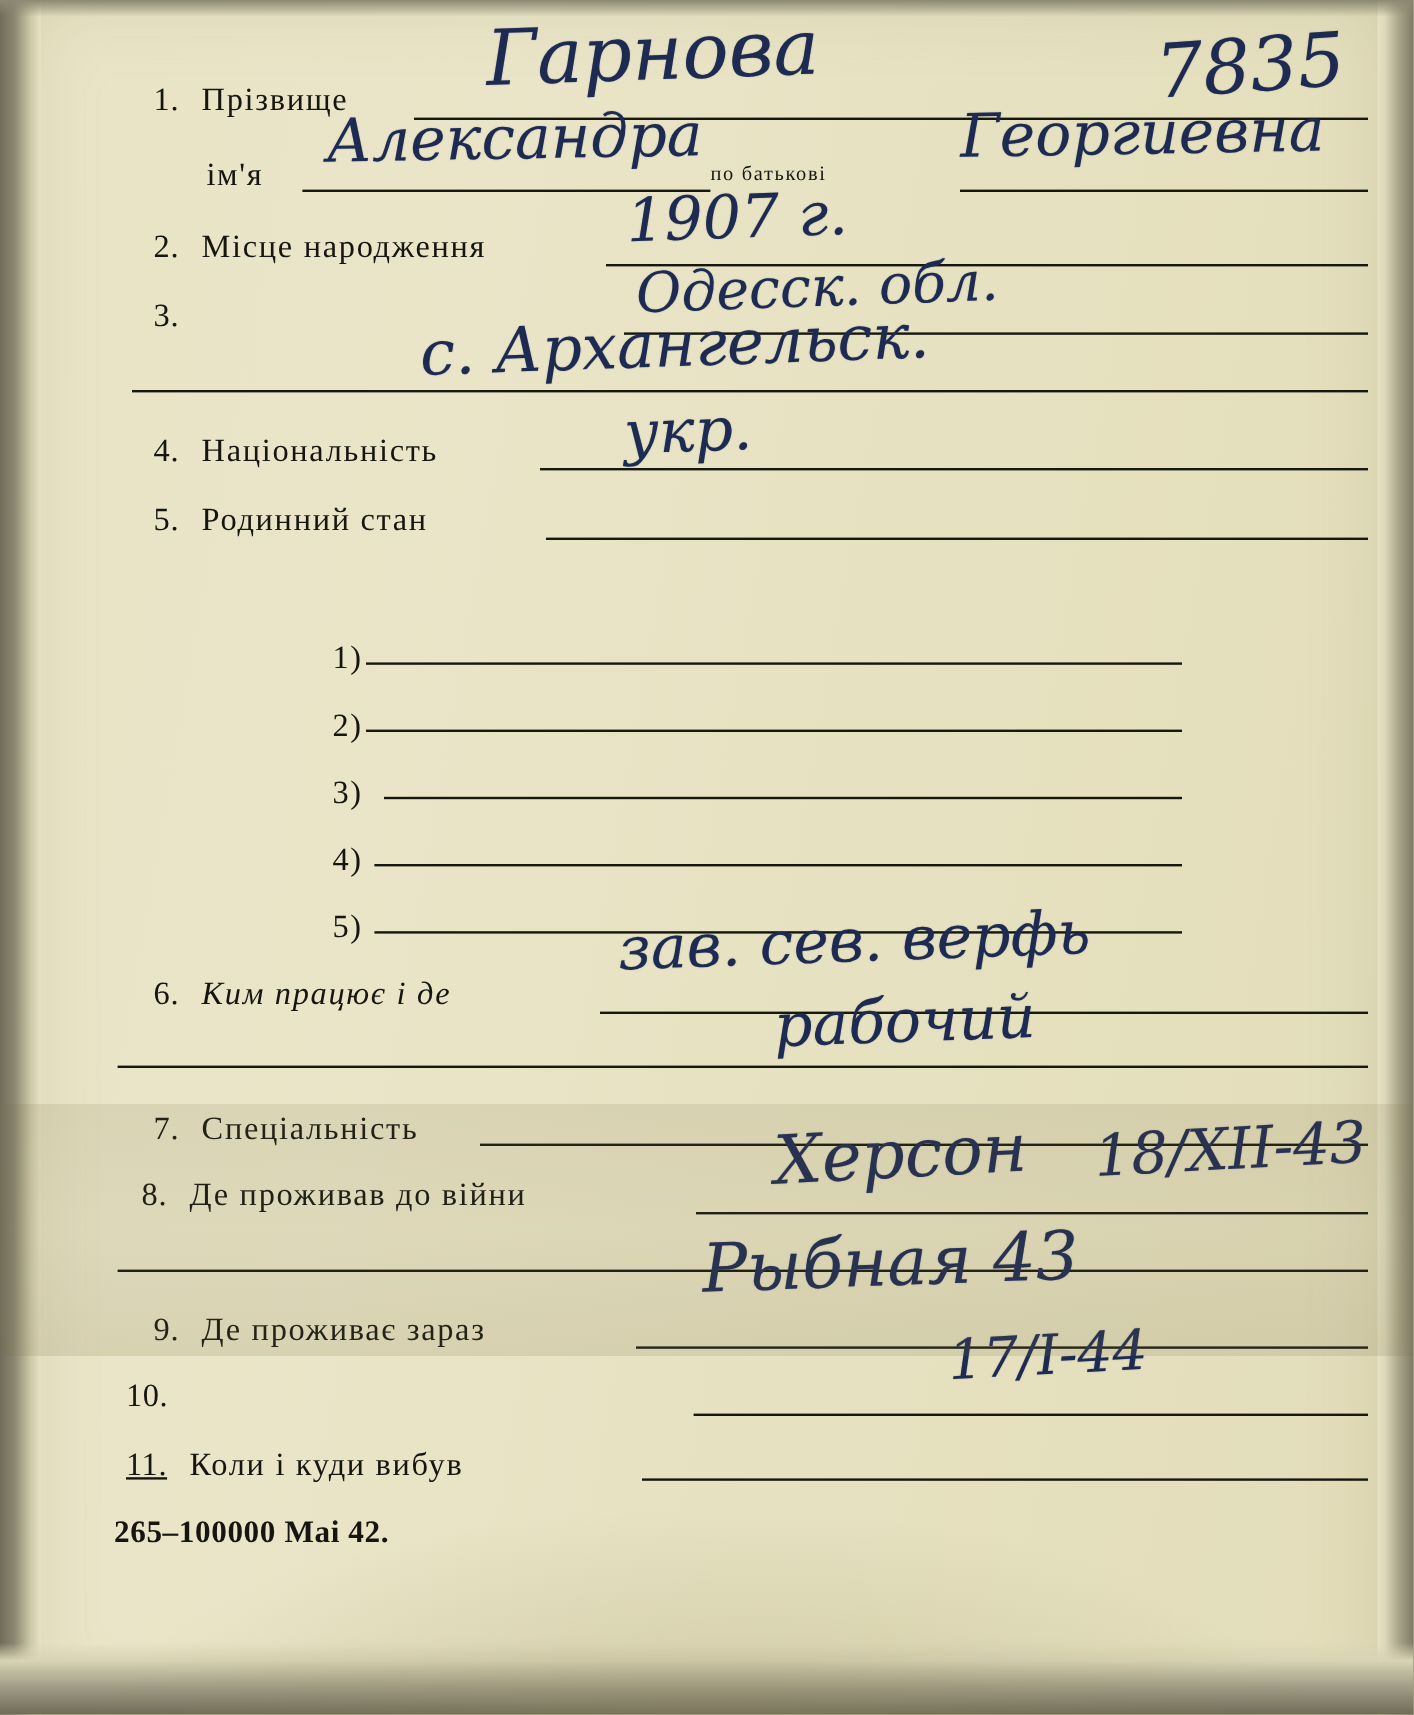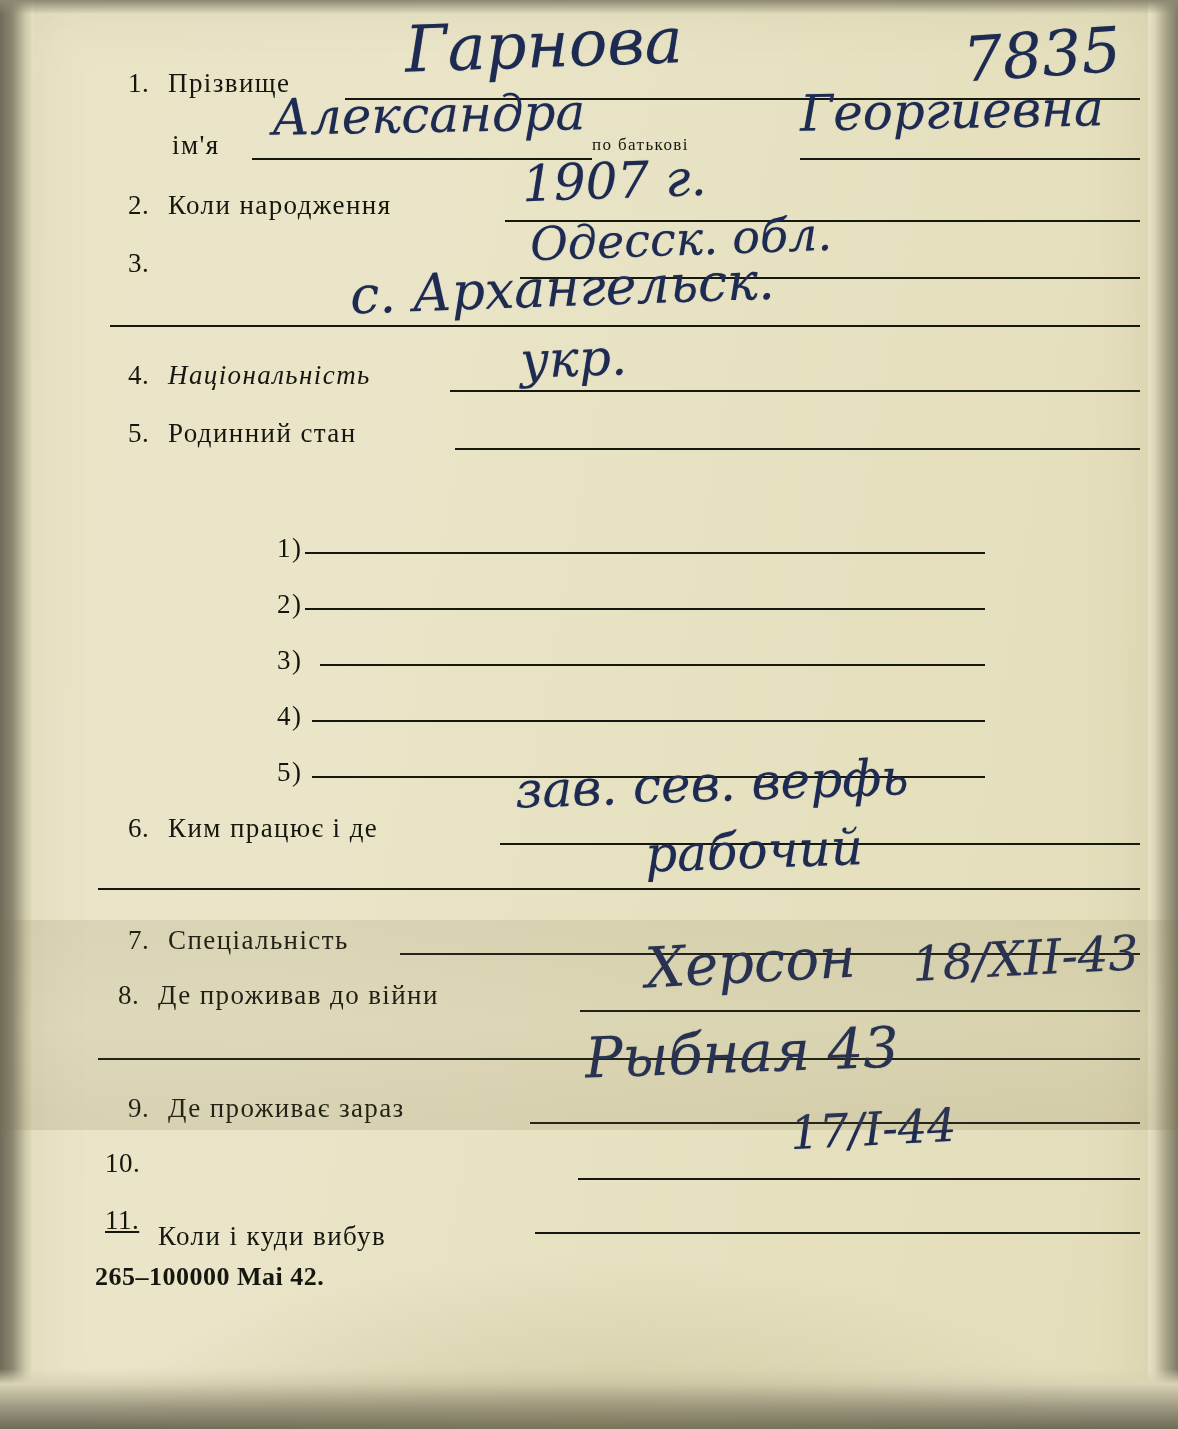--- a/index.html
+++ b/index.html
@@ -126,32 +126,32 @@
     <div class="hw" style="left:405px; top:8px; font-size:64px; transform:rotate(-2deg);">Гарнова</div>
 
     <div class="lbl" style="left:172px; top:130px;">ім'я</div>
     <div class="rule" style="left:252px; top:158px; width:340px;"></div>
     <div class="lbl" style="left:592px; top:135px; font-size:17px;">по батькові</div>
     <div class="rule" style="left:800px; top:158px; width:340px;"></div>
     <div class="hw" style="left:272px; top:86px; font-size:50px; transform:rotate(-1deg);">Александра</div>
     <div class="hw" style="left:800px; top:82px; font-size:50px; transform:rotate(-1deg);">Георгиевна</div>
 
     <div class="lbl num" style="left:128px; top:190px;">2.</div>
-    <div class="lbl" style="left:168px; top:190px;">Коли народження</div>
+    <div class="lbl" style="left:168px; top:190px;">Місце народження</div>
     <div class="rule" style="left:505px; top:220px; width:635px;"></div>
     <div class="hw" style="left:522px; top:152px; font-size:50px; transform:rotate(-2deg);">1907 г.</div>
 
     <div class="lbl num" style="left:128px; top:248px;">3.</div>
     <div class="rule" style="left:520px; top:277px; width:620px;"></div>
     <div class="rule" style="left:110px; top:325px; width:1030px;"></div>
     <div class="hw" style="left:530px; top:212px; font-size:46px; transform:rotate(-2deg);">Одесск. обл.</div>
     <div class="hw" style="left:350px; top:258px; font-size:52px; transform:rotate(-2deg);">с. Архангельск.</div>
 
     <div class="lbl num" style="left:128px; top:360px;">4.</div>
-    <div class="lbl" style="left:168px; top:360px;font-style:italic;">Національність</div>
+    <div class="lbl" style="left:168px; top:360px;">Національність</div>
     <div class="rule" style="left:450px; top:390px; width:690px;"></div>
     <div class="hw" style="left:520px; top:330px; font-size:50px; transform:rotate(-2deg);">укр.</div>
 
     <div class="lbl num" style="left:128px; top:418px;">5.</div>
     <div class="lbl" style="left:168px; top:418px;">Родинний стан</div>
     <div class="rule" style="left:455px; top:448px; width:685px;"></div>
 
 
     <div class="lbl" style="left:277px; top:533px;">1)</div>
     <div class="rule" style="left:305px; top:552px; width:680px;"></div>
@@ -162,21 +162,21 @@
     <div class="lbl" style="left:277px; top:645px;">3)</div>
     <div class="rule" style="left:320px; top:664px; width:665px;"></div>
 
     <div class="lbl" style="left:277px; top:701px;">4)</div>
     <div class="rule" style="left:312px; top:720px; width:673px;"></div>
 
     <div class="lbl" style="left:277px; top:757px;">5)</div>
     <div class="rule" style="left:312px; top:776px; width:673px;"></div>
 
     <div class="lbl num" style="left:128px; top:813px;">6.</div>
-    <div class="lbl" style="left:168px; top:813px;">Ким працює і де</div>
+    <div class="lbl" style="left:168px; top:813px;font-style:italic;">Ким працює і де</div>
     <div class="rule" style="left:500px; top:843px; width:640px;"></div>
     <div class="rule" style="left:98px; top:888px; width:1042px;"></div>
     <div class="hw" style="left:515px; top:755px; font-size:50px; transform:rotate(-2deg);">зав. сев. верфь</div>
     <div class="hw" style="left:645px; top:822px; font-size:50px; transform:rotate(-2deg);">рабочий</div>
 
     <div class="lbl num" style="left:128px; top:925px;">7.</div>
     <div class="lbl" style="left:168px; top:925px;">Спеціальність</div>
     <div class="rule" style="left:400px; top:953px; width:740px;"></div>
 
     <div class="lbl num" style="left:118px; top:980px;">8.</div>
@@ -189,21 +189,21 @@
     <div class="lbl num" style="left:128px; top:1093px;">9.</div>
     <div class="lbl" style="left:168px; top:1093px;">Де проживає зараз</div>
     <div class="rule" style="left:530px; top:1122px; width:610px;"></div>
     <div class="hw" style="left:585px; top:1020px; font-size:56px; transform:rotate(-2deg);">Рыбная 43</div>
     <div class="hw" style="left:790px; top:1102px; font-size:46px; transform:rotate(-3deg);">17/I-44</div>
 
     <div class="lbl num" style="left:105px; top:1148px;">10.</div>
     <div class="rule" style="left:578px; top:1178px; width:562px;"></div>
 
     <div class="lbl num" style="left:105px; top:1205px;text-decoration:underline;">11.</div>
-    <div class="lbl" style="left:158px; top:1205px;margin-top:16px;">Коли і куди вибув</div>
+    <div class="lbl" style="left:158px; top:1205px;">Коли і куди вибув</div>
     <div class="rule" style="left:535px; top:1232px; width:605px;"></div>
 
     <div class="footer" style="left:95px; top:1262px;">265–100000 Mai 42.</div>
   </div>
 
   <div class="stain-band"></div>
   <div class="stain-soft"></div>
 </div>
 
 </body></html>

